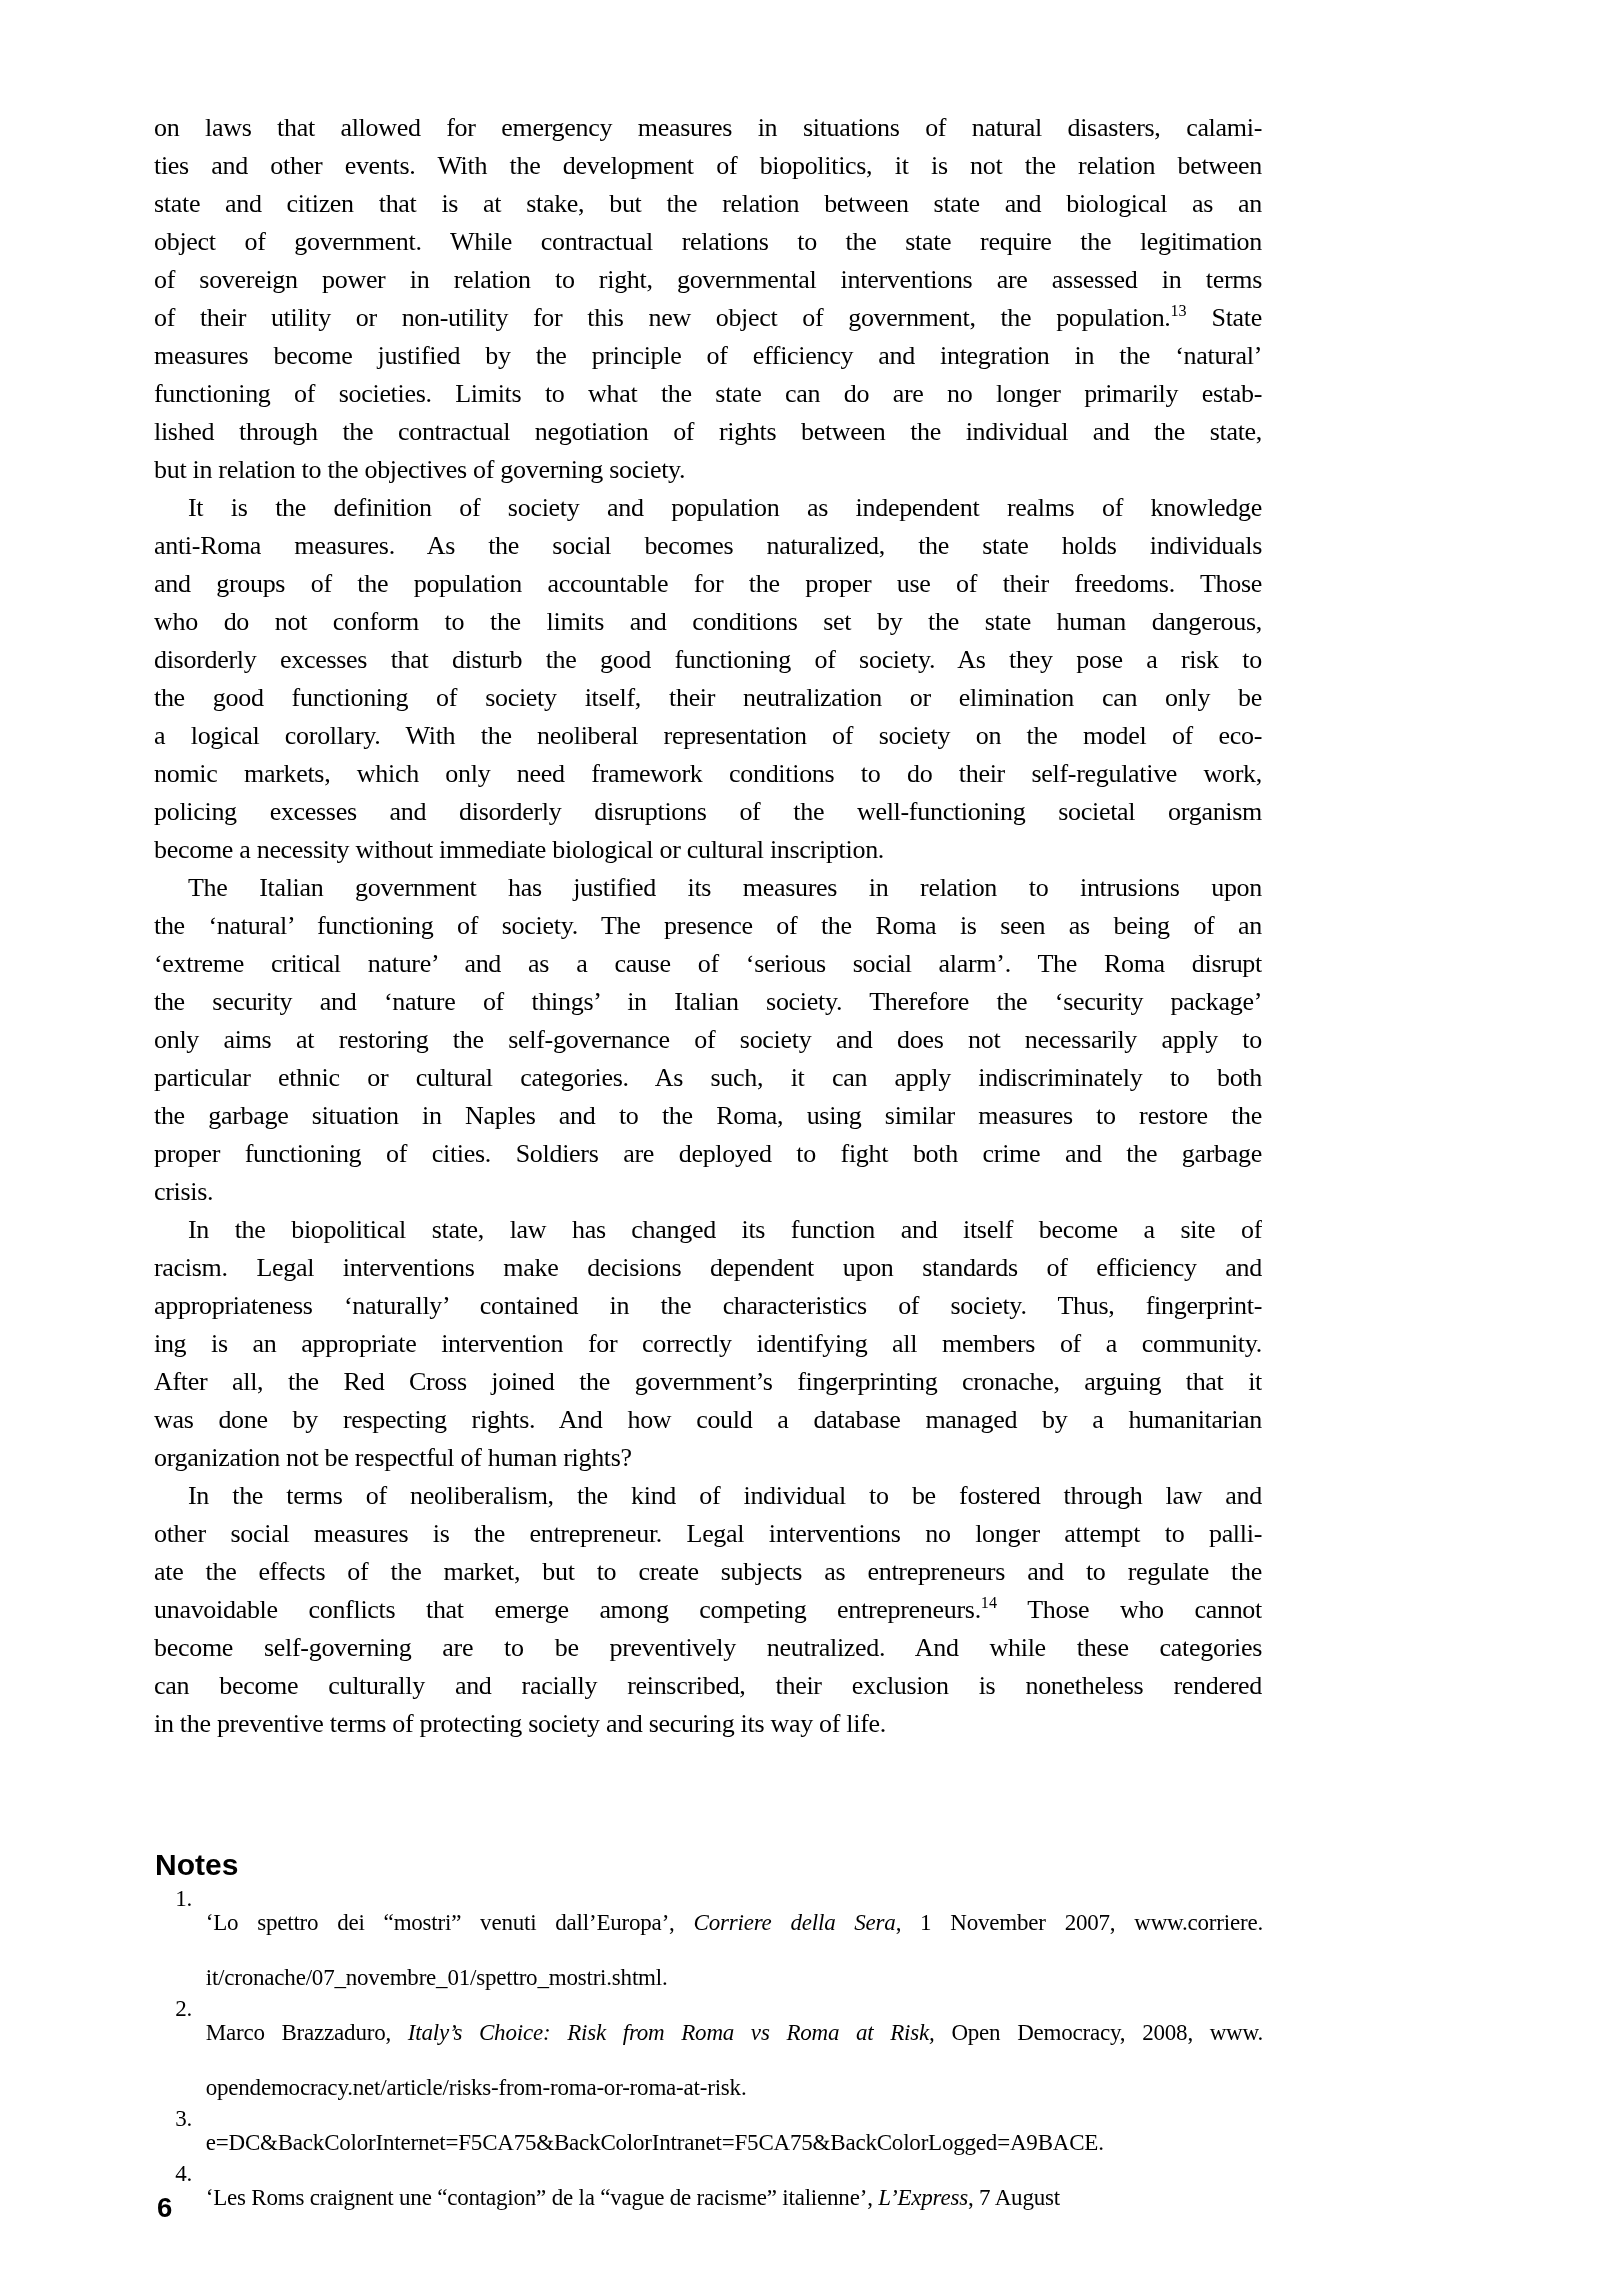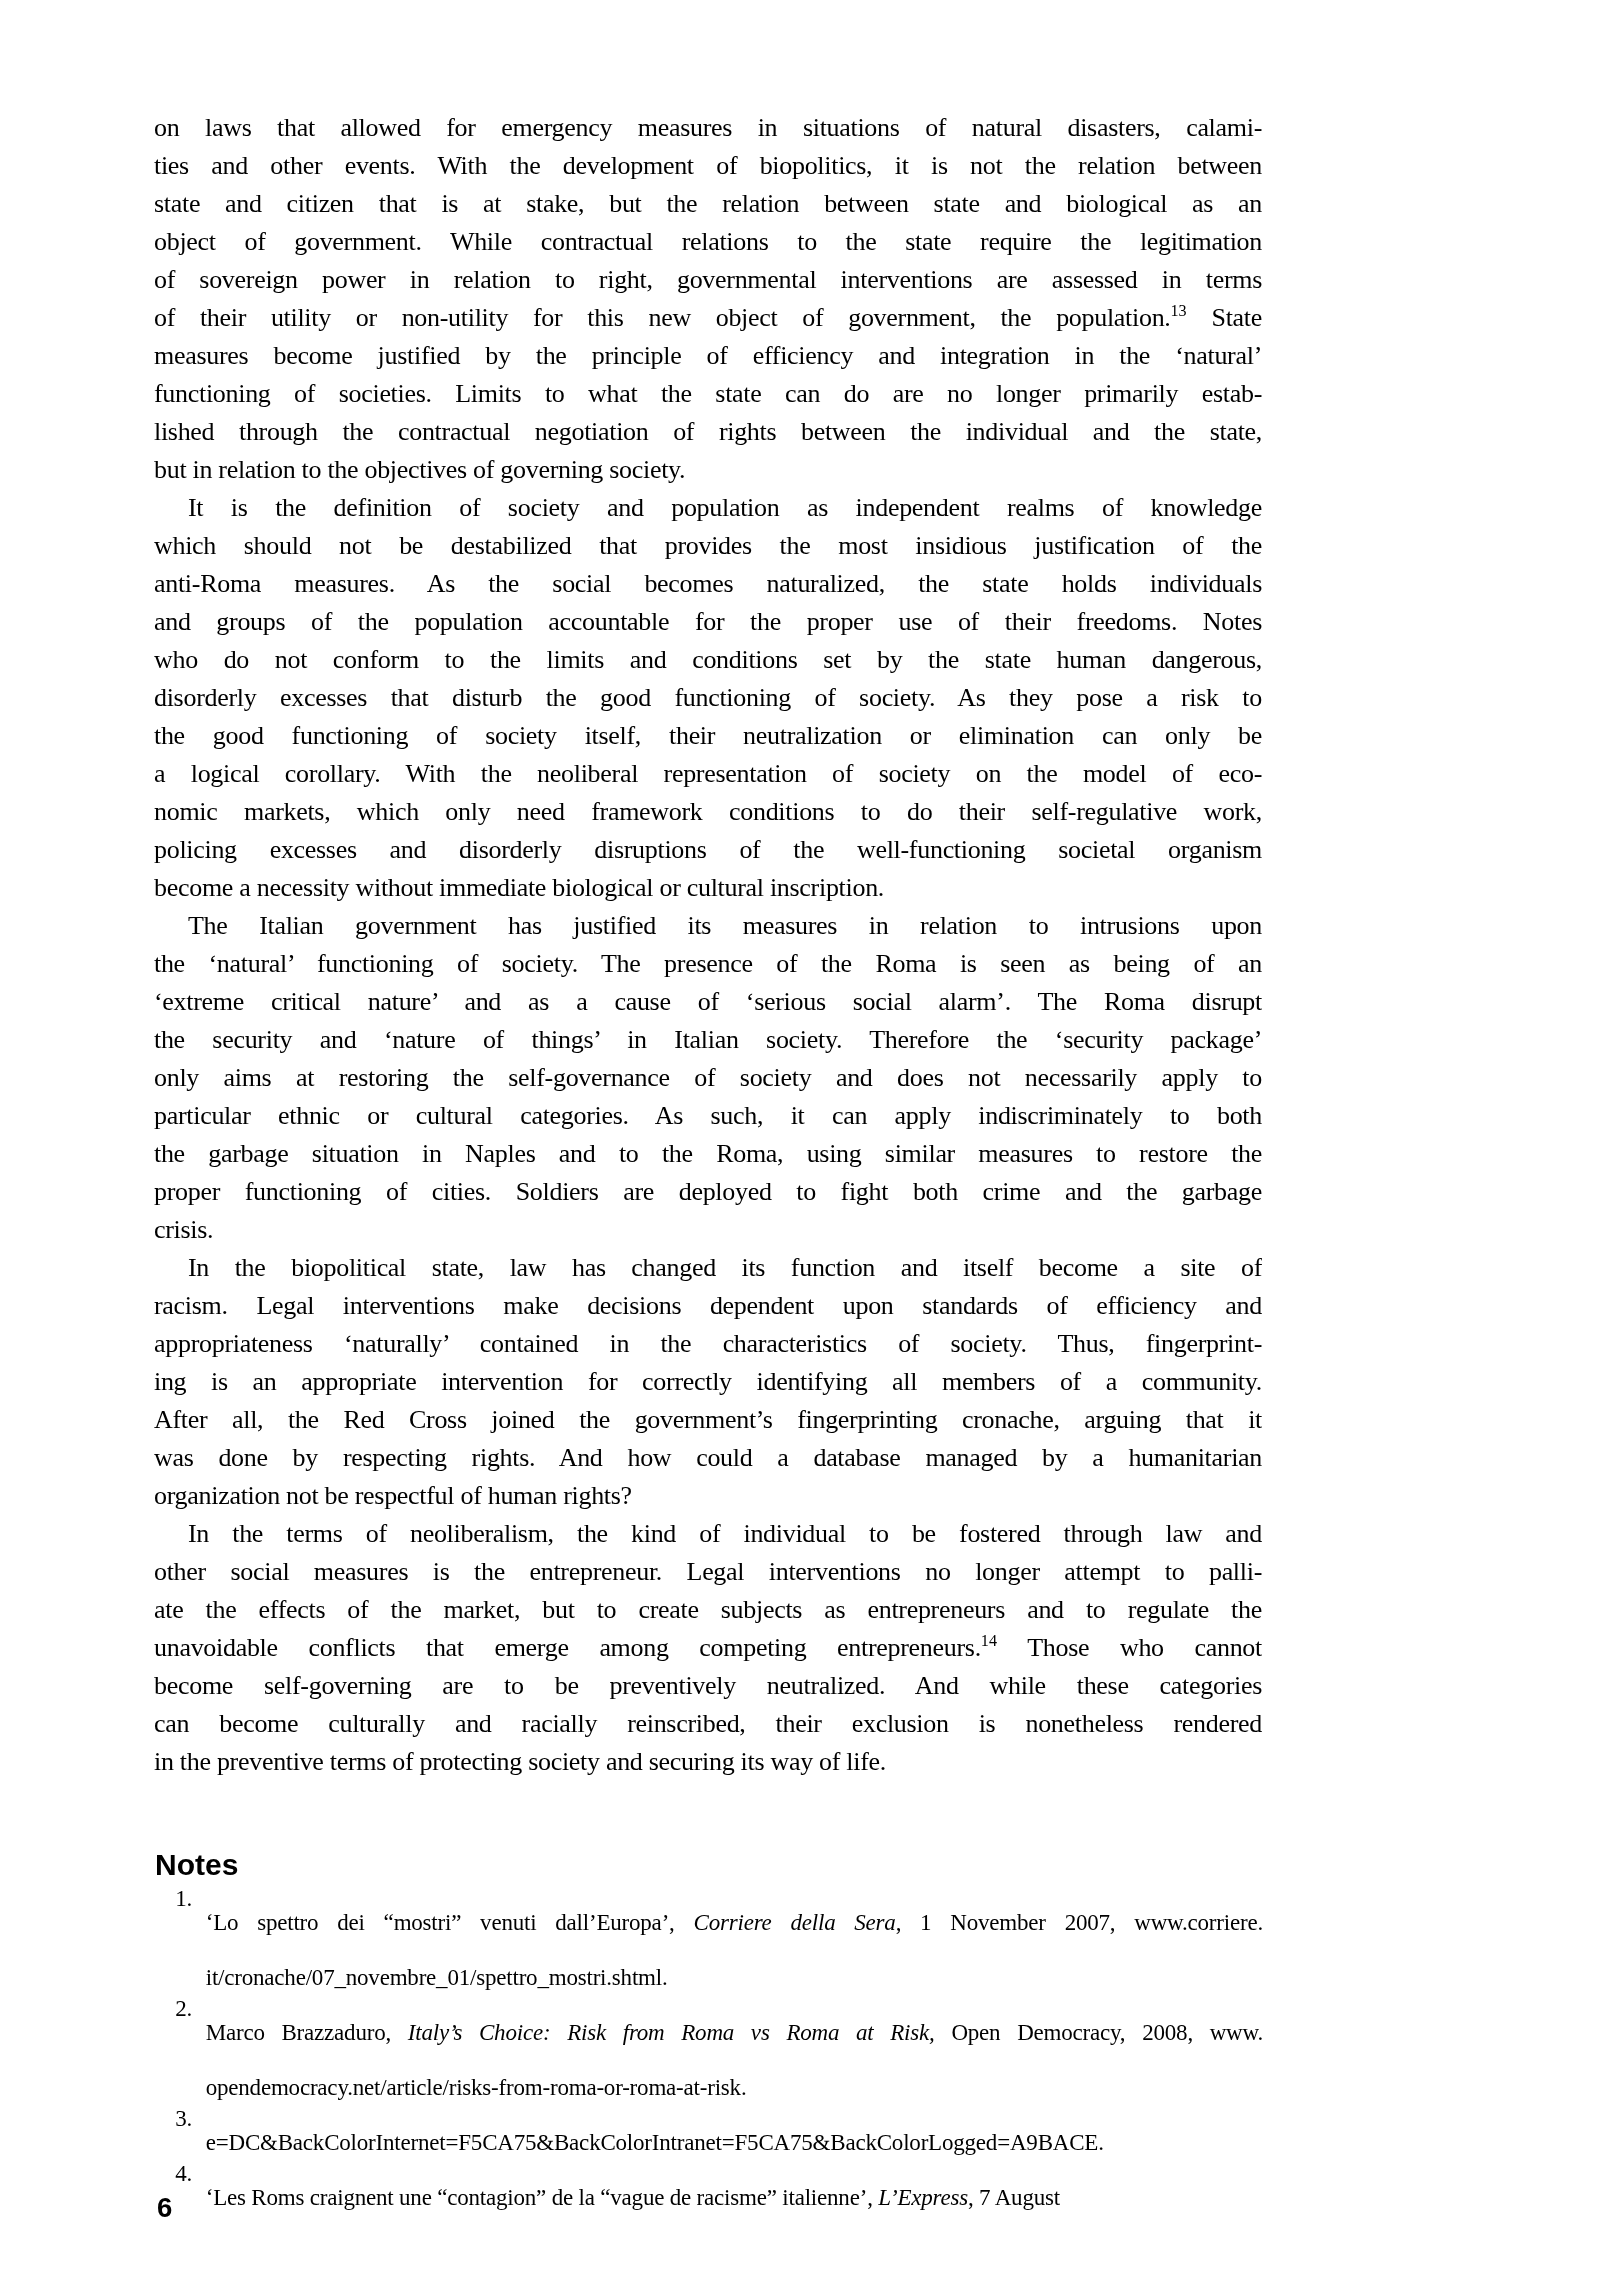--- a/index.html
+++ b/index.html
@@ -112,23 +112,22 @@
         <div class="line">object of government. While contractual relations to the state require the legitimation</div>
         <div class="line">of sovereign power in relation to right, governmental interventions are assessed in terms</div>
         <div class="line">of their utility or non-utility for this new object of government, the population.<sup>13</sup> State</div>
         <div class="line">measures become justified by the principle of efficiency and integration in the ‘natural’</div>
         <div class="line">functioning of societies. Limits to what the state can do are no longer primarily estab-</div>
         <div class="line">lished through the contractual negotiation of rights between the individual and the state,</div>
         <div class="line last">but in relation to the objectives of governing society.</div>
       </div>
       <div class="para indent">
         <div class="line">It is the definition of society and population as independent realms of knowledge</div>
-        <div class="line">which should not be destabilized that provides the most insidious justification of the</div>
         <div class="line">anti-Roma measures. As the social becomes naturalized, the state holds individuals</div>
-        <div class="line">and groups of the population accountable for the proper use of their freedoms. Notes</div>
+        <div class="line">and groups of the population accountable for the proper use of their freedoms. Those</div>
         <div class="line">who do not conform to the limits and conditions set by the state human dangerous,</div>
         <div class="line">disorderly excesses that disturb the good functioning of society. As they pose a risk to</div>
         <div class="line">the good functioning of society itself, their neutralization or elimination can only be</div>
         <div class="line">a logical corollary. With the neoliberal representation of society on the model of eco-</div>
         <div class="line">nomic markets, which only need framework conditions to do their self-regulative work,</div>
         <div class="line">policing excesses and disorderly disruptions of the well-functioning societal organism</div>
         <div class="line last">become a necessity without immediate biological or cultural inscription.</div>
       </div>
       <div class="para indent">
         <div class="line">The Italian government has justified its measures in relation to intrusions upon</div>

